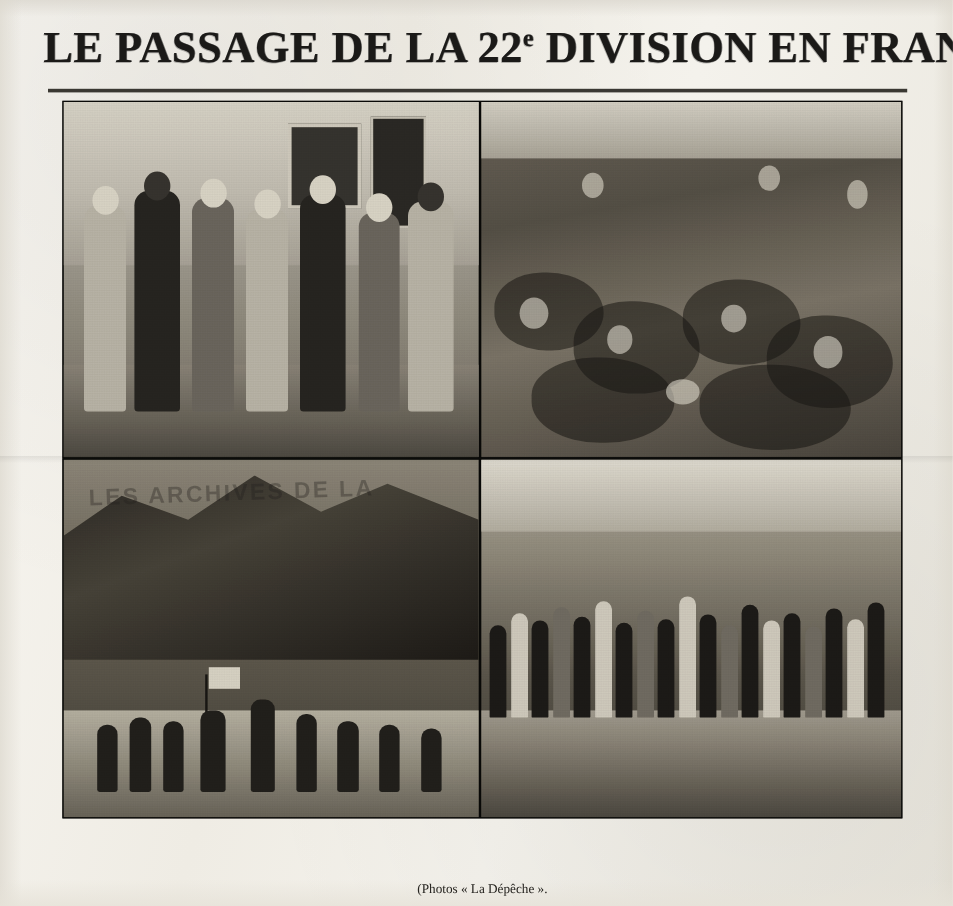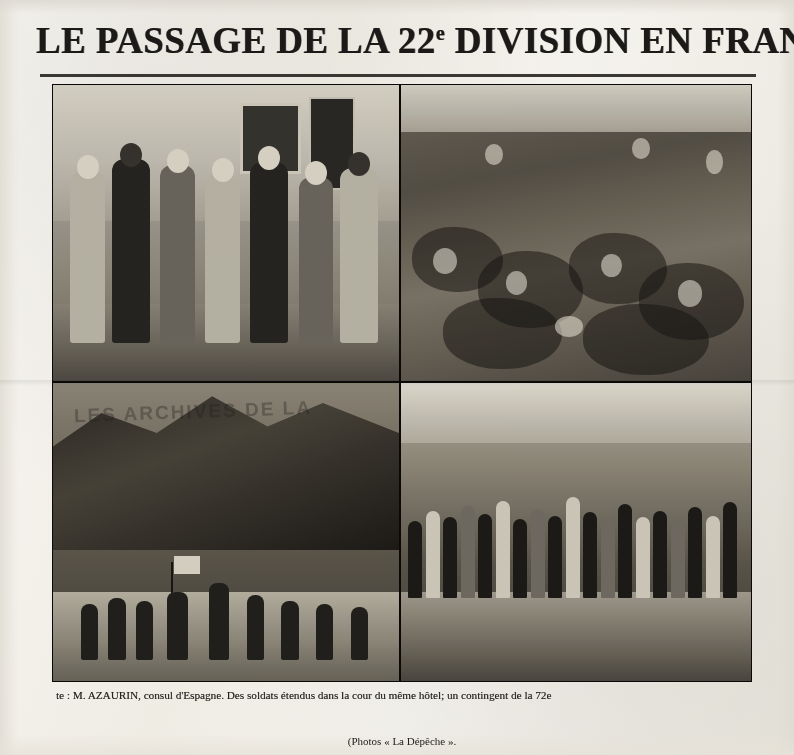--- a/index.html
+++ b/index.html
@@ -374,17 +374,16 @@
         <div class="person" style="left:92%; width:4%; height:57%;"></div>
       </div>
       <div class="grain"></div>
     </div>
 
   </div>
 
   <div class="fold"></div>
 
   <div class="caption">
-    <span class="ln l2">te : M. AZAURIN, consul d'Espagne. Des soldats étendus dans la cour du même hôtel; un contingent de la 72e</span>
   </div>
 
   <div class="credit">(Photos « La Dépêche ».</div>
 </div>
 
 </body></html>

